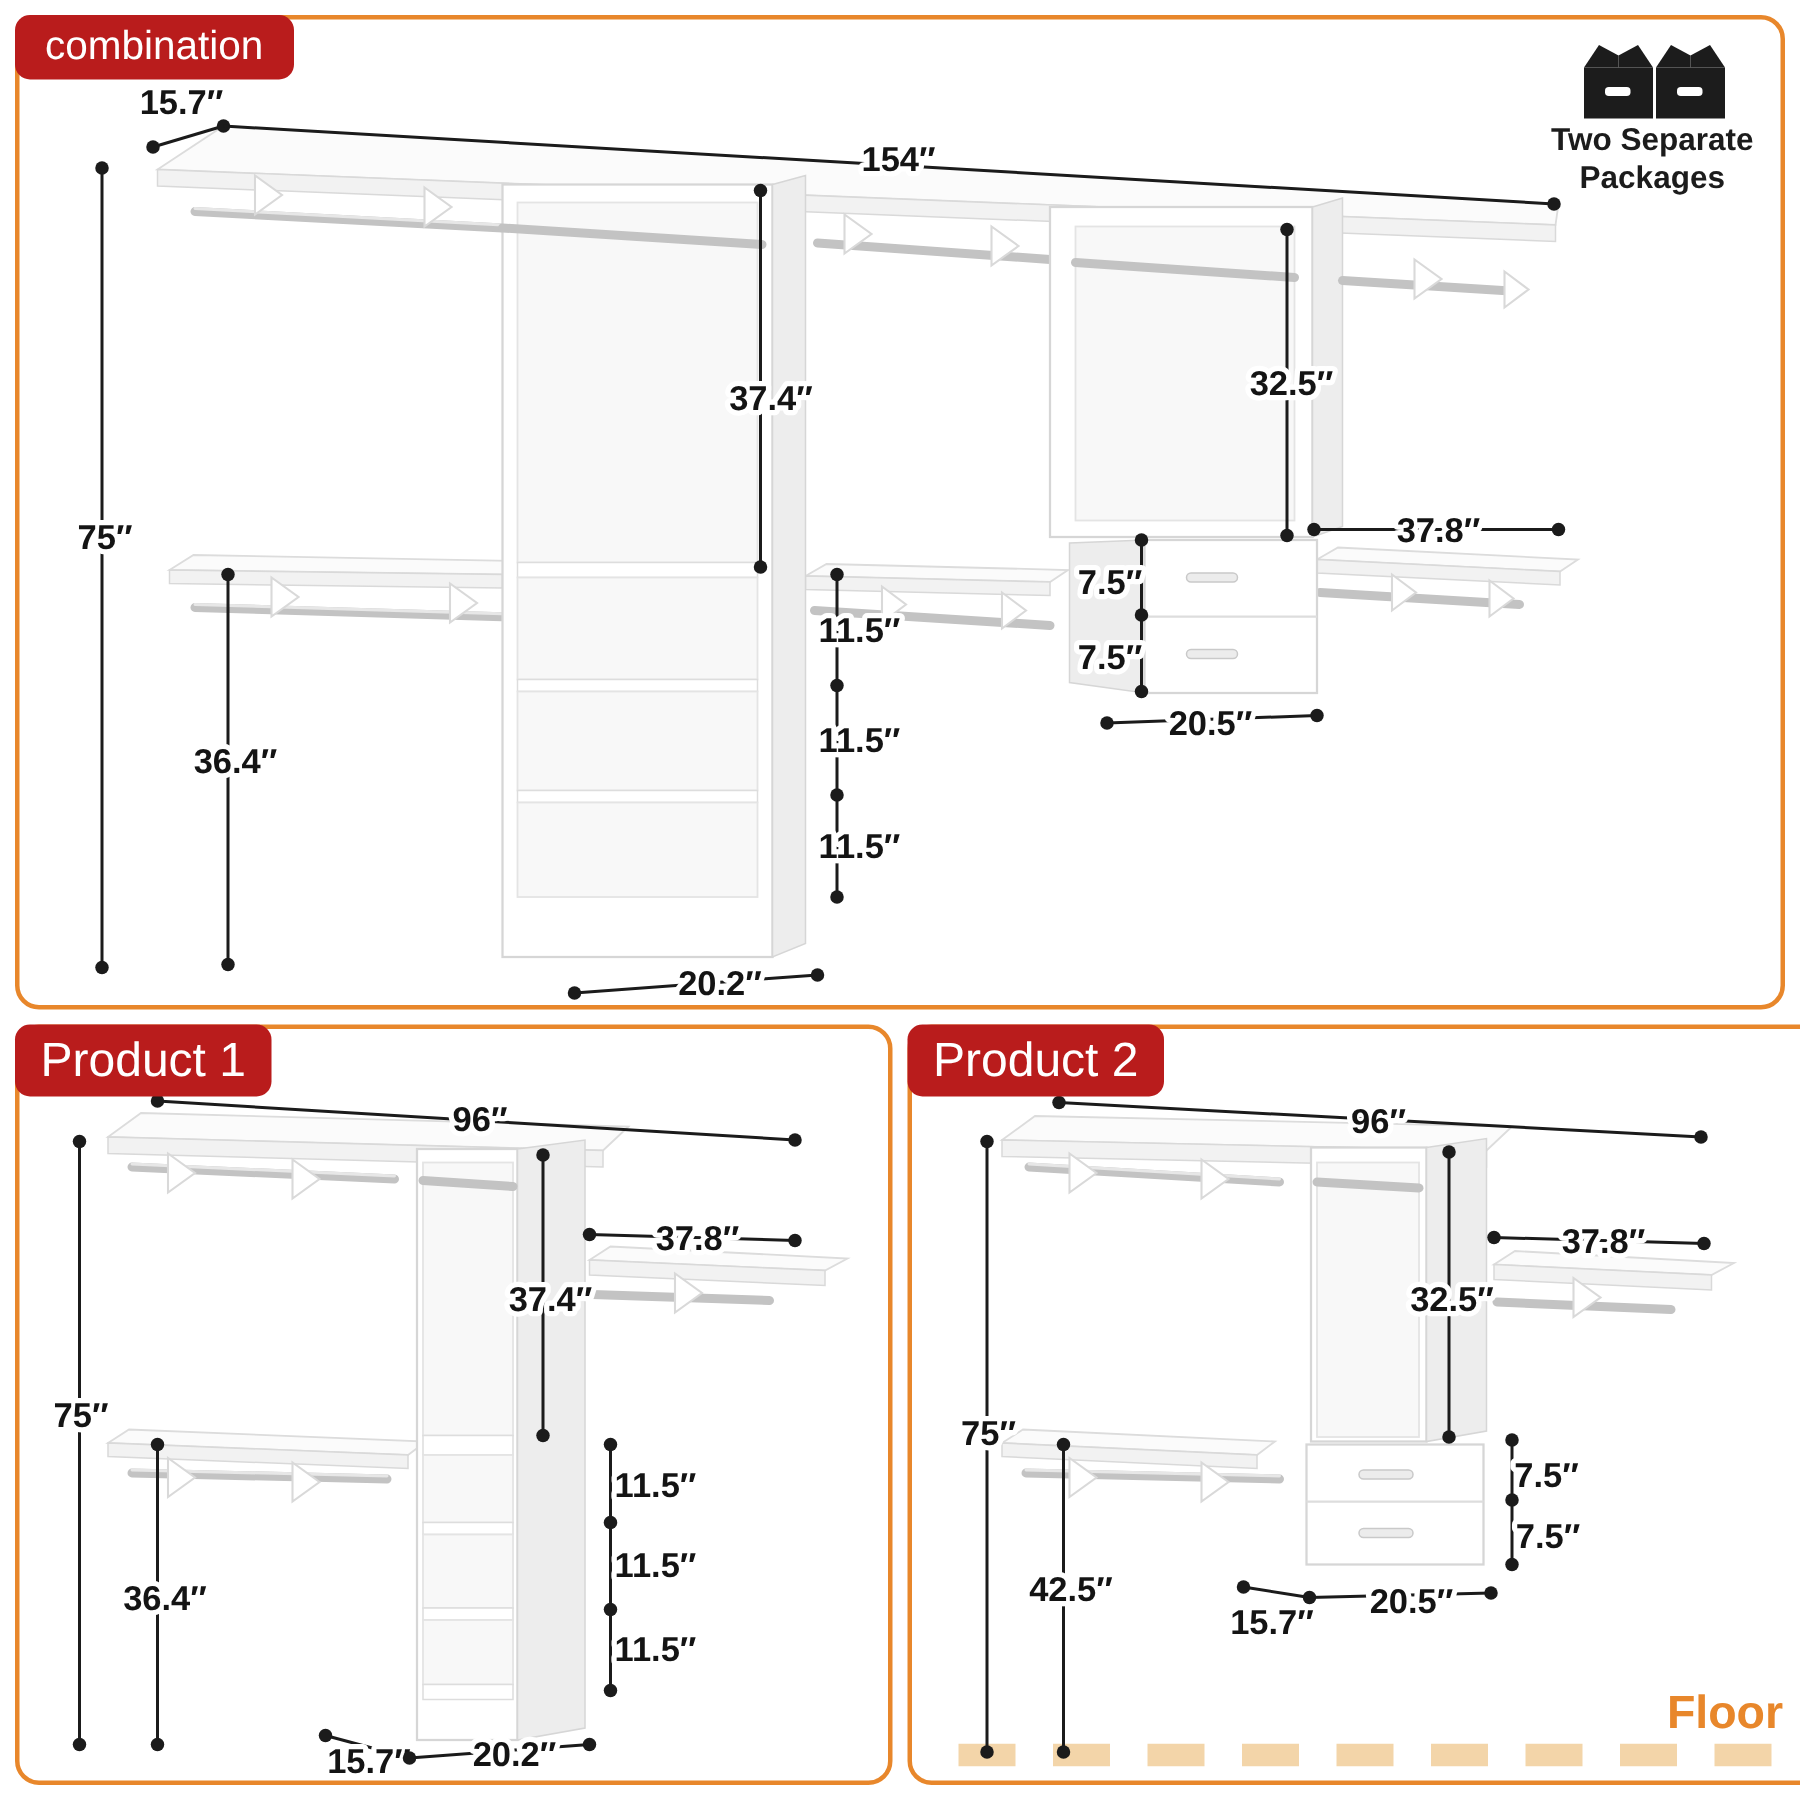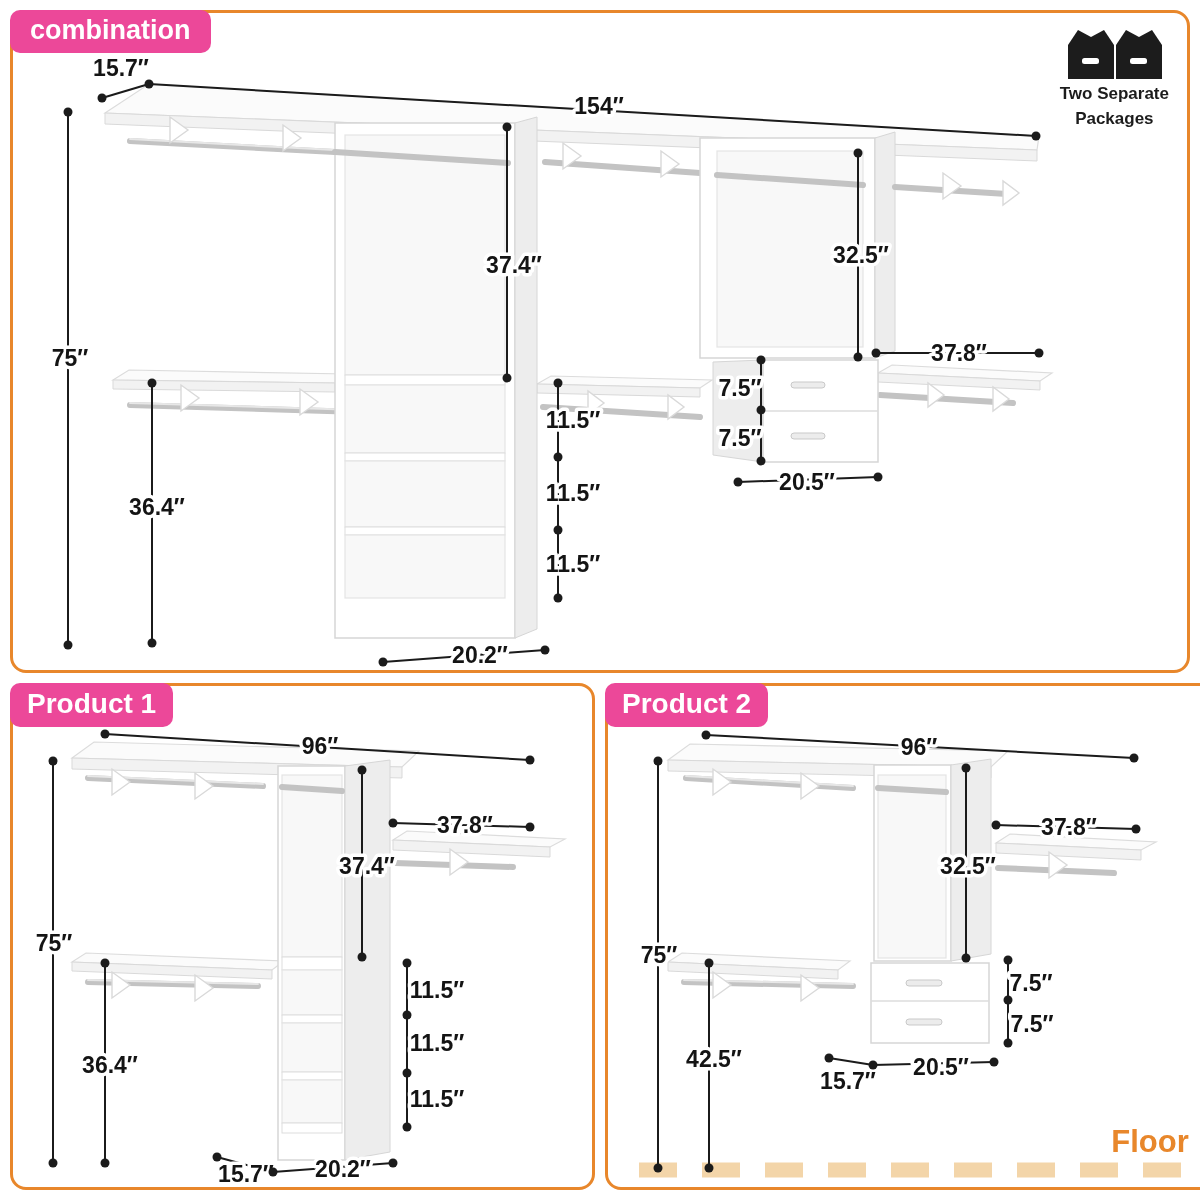--- a/index.html
+++ b/index.html
@@ -1,27 +1,27 @@
 <!DOCTYPE html>
 <html><head>
 <meta charset="utf-8">
 <style>
   html,body{margin:0;padding:0;background:#ffffff;}
   body{width:1200px;height:1200px;position:relative;font-family:"Liberation Sans",sans-serif;overflow:hidden;}
   .panel{position:absolute;box-sizing:border-box;border:3px solid #E8872B;border-radius:16px;background:#fff;}
   #panel-combination{left:10px;top:10px;width:1180px;height:663px;}
   #panel-product1{left:10px;top:683px;width:585px;height:507px;}
   #panel-product2{left:605px;top:683px;width:617px;height:507px;}
-  .badge{position:absolute;top:-3px;left:-3px;background:#ec4899;color:#fff;font-weight:bold;
+  .badge{position:absolute;top:-3px;left:-3px;background:#b91c1c;color:#fff;font-weight:normal;
          border-radius:10px;line-height:1;white-space:nowrap;z-index:5;}
   .badge.big{font-size:27px;padding:7px 20px 9px;}
-  .badge.small{font-size:28px;padding:7px 17px 9px;}
+  .badge.small{font-size:32px;padding:7px 17px 9px;}
   .art{position:absolute;left:0;top:0;width:100%;height:100%;display:block;}
   .packages{position:absolute;top:14px;right:18px;display:flex;flex-direction:column;align-items:center;z-index:4;}
-  .pkg-line{font-size:17px;font-weight:bold;color:#1c1c1c;line-height:25px;text-align:center;}
+  .pkg-line{font-size:21px;font-weight:bold;color:#1c1c1c;line-height:25px;text-align:center;}
   
   .wood{fill:#ffffff;stroke:#d6d6d6;stroke-width:1.5;}
   .top{fill:#fbfbfb;stroke:#dcdcdc;stroke-width:1.2;}
   .band{fill:#f2f2f2;stroke:#d9d9d9;stroke-width:1;}
   .side{fill:#ededed;stroke:#d6d6d6;stroke-width:1;}
   .open{fill:#f8f8f8;stroke:#e4e4e4;stroke-width:1.2;}
   .shelfb{fill:#ffffff;stroke:#dddddd;stroke-width:1;}
   .rod{stroke:#c3c3c3;stroke-width:6;stroke-linecap:round;fill:none;}
   .rodhi{stroke:#e7e7e7;stroke-width:2;stroke-linecap:round;fill:none;}
   .br{fill:#ffffff;stroke:#d9d9d9;stroke-width:1.4;}

